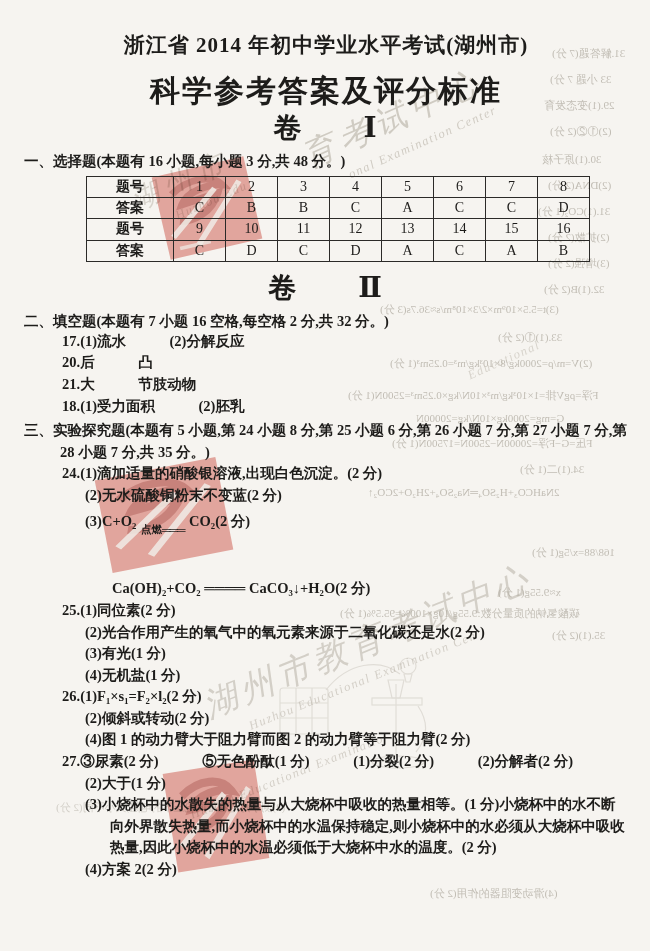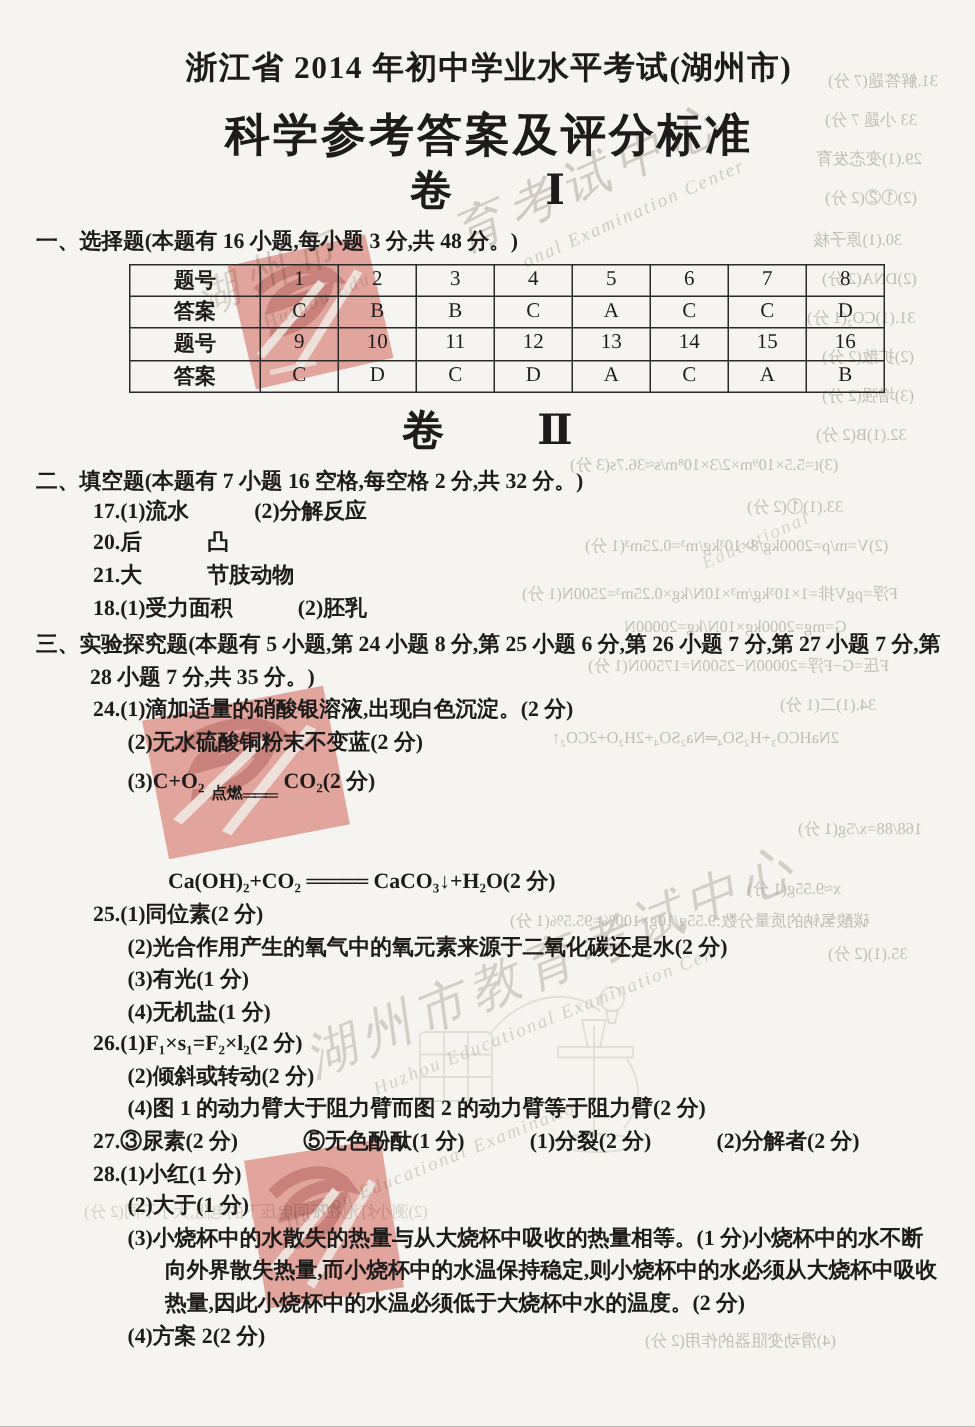--- a/index.html
+++ b/index.html
@@ -233,19 +233,18 @@
     <div class="line ind2">(2)光合作用产生的氧气中的氧元素来源于二氧化碳还是水(2 分)</div>
     <div class="line ind2">(3)有光(1 分)</div>
     <div class="line ind2">(4)无机盐(1 分)</div>
 
     <div class="line ind1">26.(1)F₁×s₁=F₂×l₂(2 分)</div>
     <div class="line ind2">(2)倾斜或转动(2 分)</div>
     <div class="line ind2">(4)图 1 的动力臂大于阻力臂而图 2 的动力臂等于阻力臂(2 分)</div>
 
     <div class="line ind1">27.③尿素(2 分)　　　⑤无色酚酞(1 分)　　　(1)分裂(2 分)　　　(2)分解者(2 分)</div>
 
-    <div class="line ind1">28.(1)小红(1 分)</div>
     <div class="line ind2">(2)大于(1 分)</div>
     <div class="para">(3)小烧杯中的水散失的热量与从大烧杯中吸收的热量相等。(1 分)小烧杯中的水不断向外界散失热量,而小烧杯中的水温保持稳定,则小烧杯中的水必须从大烧杯中吸收热量,因此小烧杯中的水温必须低于大烧杯中水的温度。(2 分)</div>
     <div class="line ind2">(4)方案 2(2 分)</div>
 
   </div>
 </div>
 
 </body></html>

